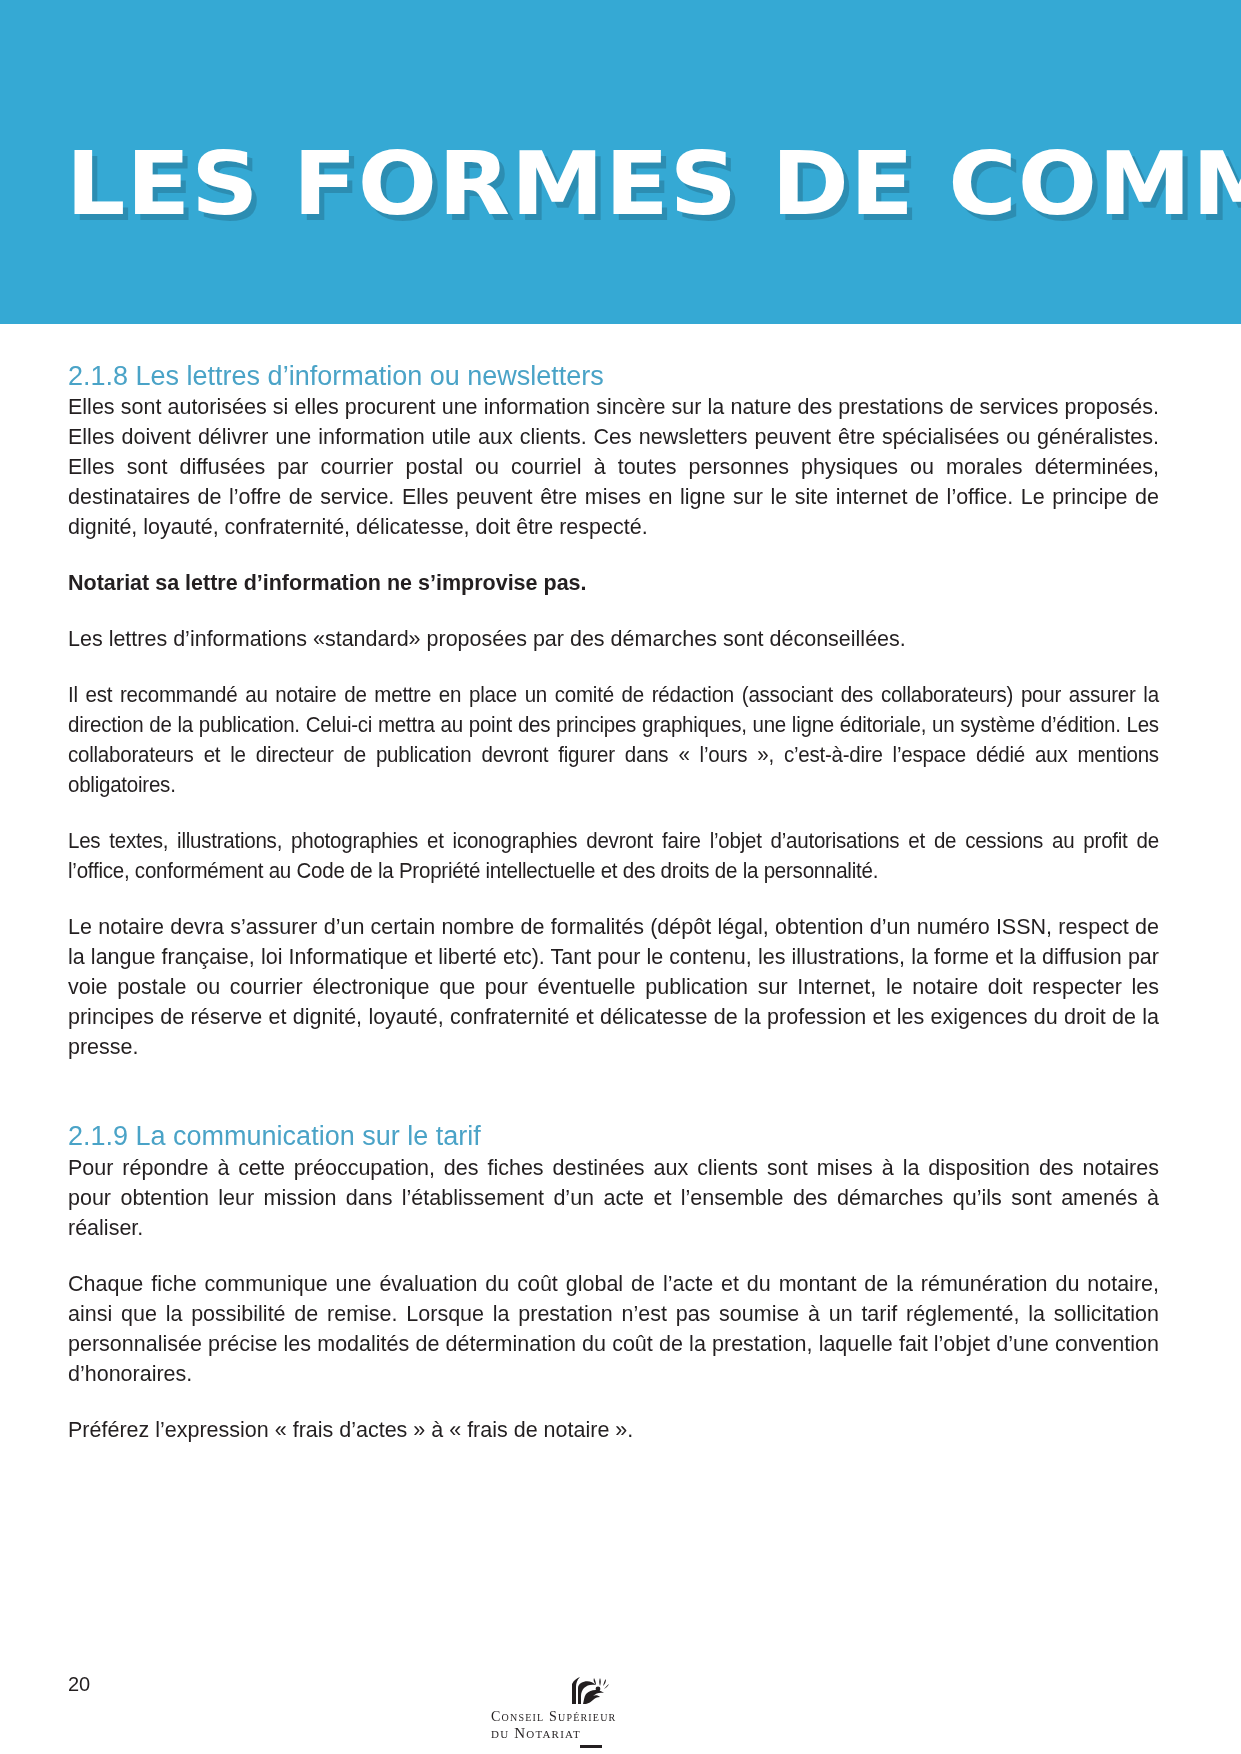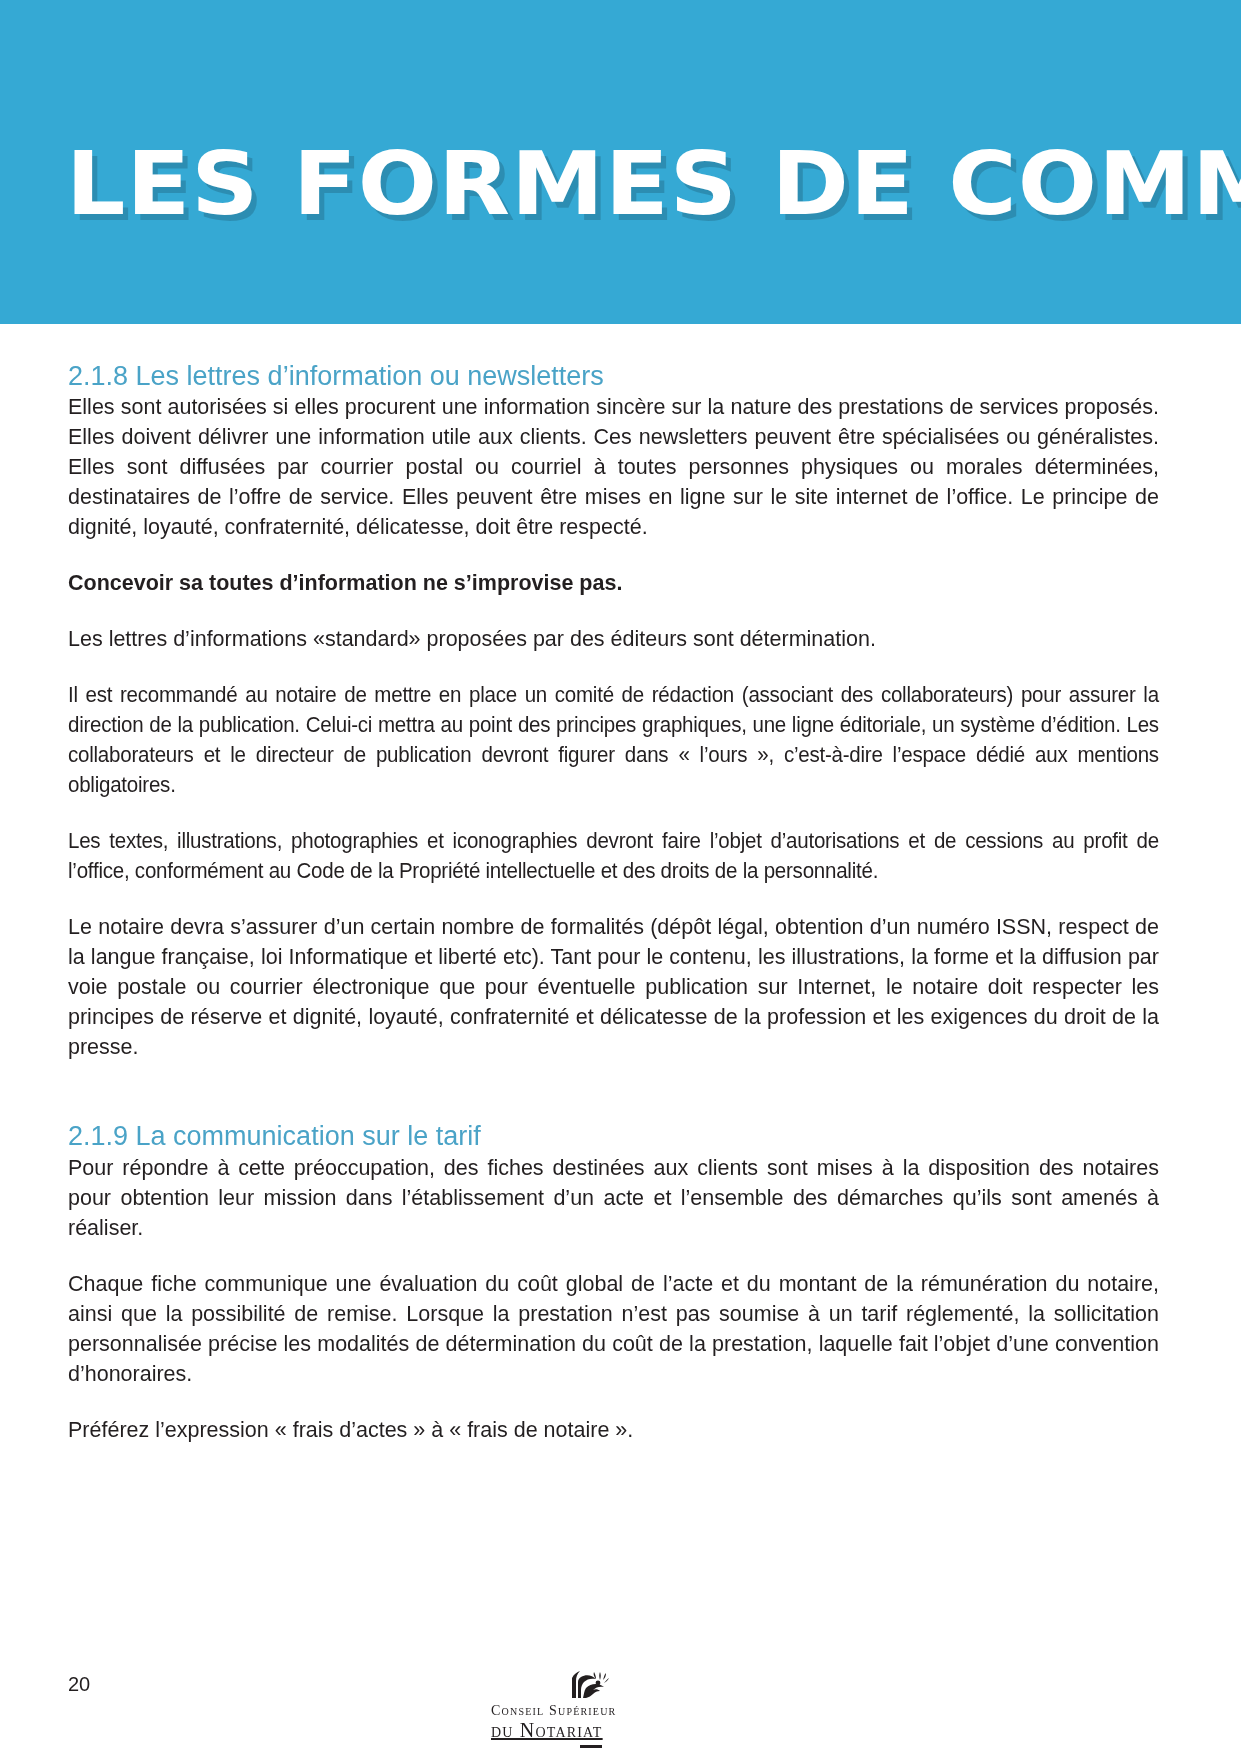--- a/index.html
+++ b/index.html
@@ -122,21 +122,21 @@
   }
   .logo-line1, .logo-line2 {
     display: block;
     font-family: "Liberation Serif", "DejaVu Serif", serif;
     font-variant: small-caps;
     letter-spacing: 1.2px;
     line-height: 1.15;
     color: #231f20;
   }
   .logo-line1 { font-size: 14px; }
-  .logo-line2 { font-size: 20px; text-decoration: underline; }
+  .logo-line2 { font-size: 15px; }
   .logo-rule {
     display: block;
     width: 22px;
     height: 3px;
     background: #231f20;
     margin: 3px auto 0 auto;
   }
 </style>
 </head>
 <body>
@@ -148,23 +148,23 @@
 <main class="page">
   <div class="content">
 
     <div class="sp-h1"></div>
 
     <section>
       <h2 class="section-heading">2.1.8 Les lettres d’information ou newsletters</h2>
 
       <p class="body-text first">Elles sont autorisées si elles procurent une information sincère sur la nature des prestations de services proposés. Elles doivent délivrer une information utile aux clients. Ces newsletters peuvent être spécialisées ou généralistes. Elles sont diffusées par courrier postal ou courriel à toutes personnes physiques ou morales déterminées, destinataires de l’offre de service. Elles peuvent être mises en ligne sur le site internet de l’office. Le principe de dignité, loyauté, confraternité, délicatesse, doit être respecté.</p>
 
-      <p class="body-text bold">Concevoir sa toutes d’information ne s’improvise pas.</p>
-
-      <p class="body-text">Les lettres d’informations «standard» proposées par des éditeurs sont détermination.</p>
+      <p class="body-text bold">Notariat sa lettre d’information ne s’improvise pas.</p>
+
+      <p class="body-text">Les lettres d’informations «standard» proposées par des démarches sont déconseillées.</p>
 
       <p class="body-text condensed">Il est recommandé au notaire de mettre en place un comité de rédaction (associant des collaborateurs) pour assurer la direction de la publication. Celui-ci mettra au point des principes graphiques, une ligne éditoriale, un système d’édition. Les collaborateurs et le directeur de publication devront figurer dans « l’ours », c’est-à-dire l’espace dédié aux mentions obligatoires.</p>
 
       <p class="body-text condensed">Les textes, illustrations, photographies et iconographies devront faire l’objet d’autorisations et de cessions au profit de l’office, conformément au Code de la Propriété intellectuelle et des droits de la personnalité.</p>
 
       <p class="body-text">Le notaire devra s’assurer d’un certain nombre de formalités (dépôt légal, obtention d’un numéro ISSN, respect de la langue française, loi Informatique et liberté etc). Tant pour le contenu, les illustrations, la forme et la diffusion par voie postale ou courrier électronique que pour éventuelle publication sur Internet, le notaire doit respecter les principes de réserve et dignité, loyauté, confraternité et délicatesse de la profession et les exigences du droit de la presse.</p>
     </section>
 
     <div class="sp-h2"></div>
 

